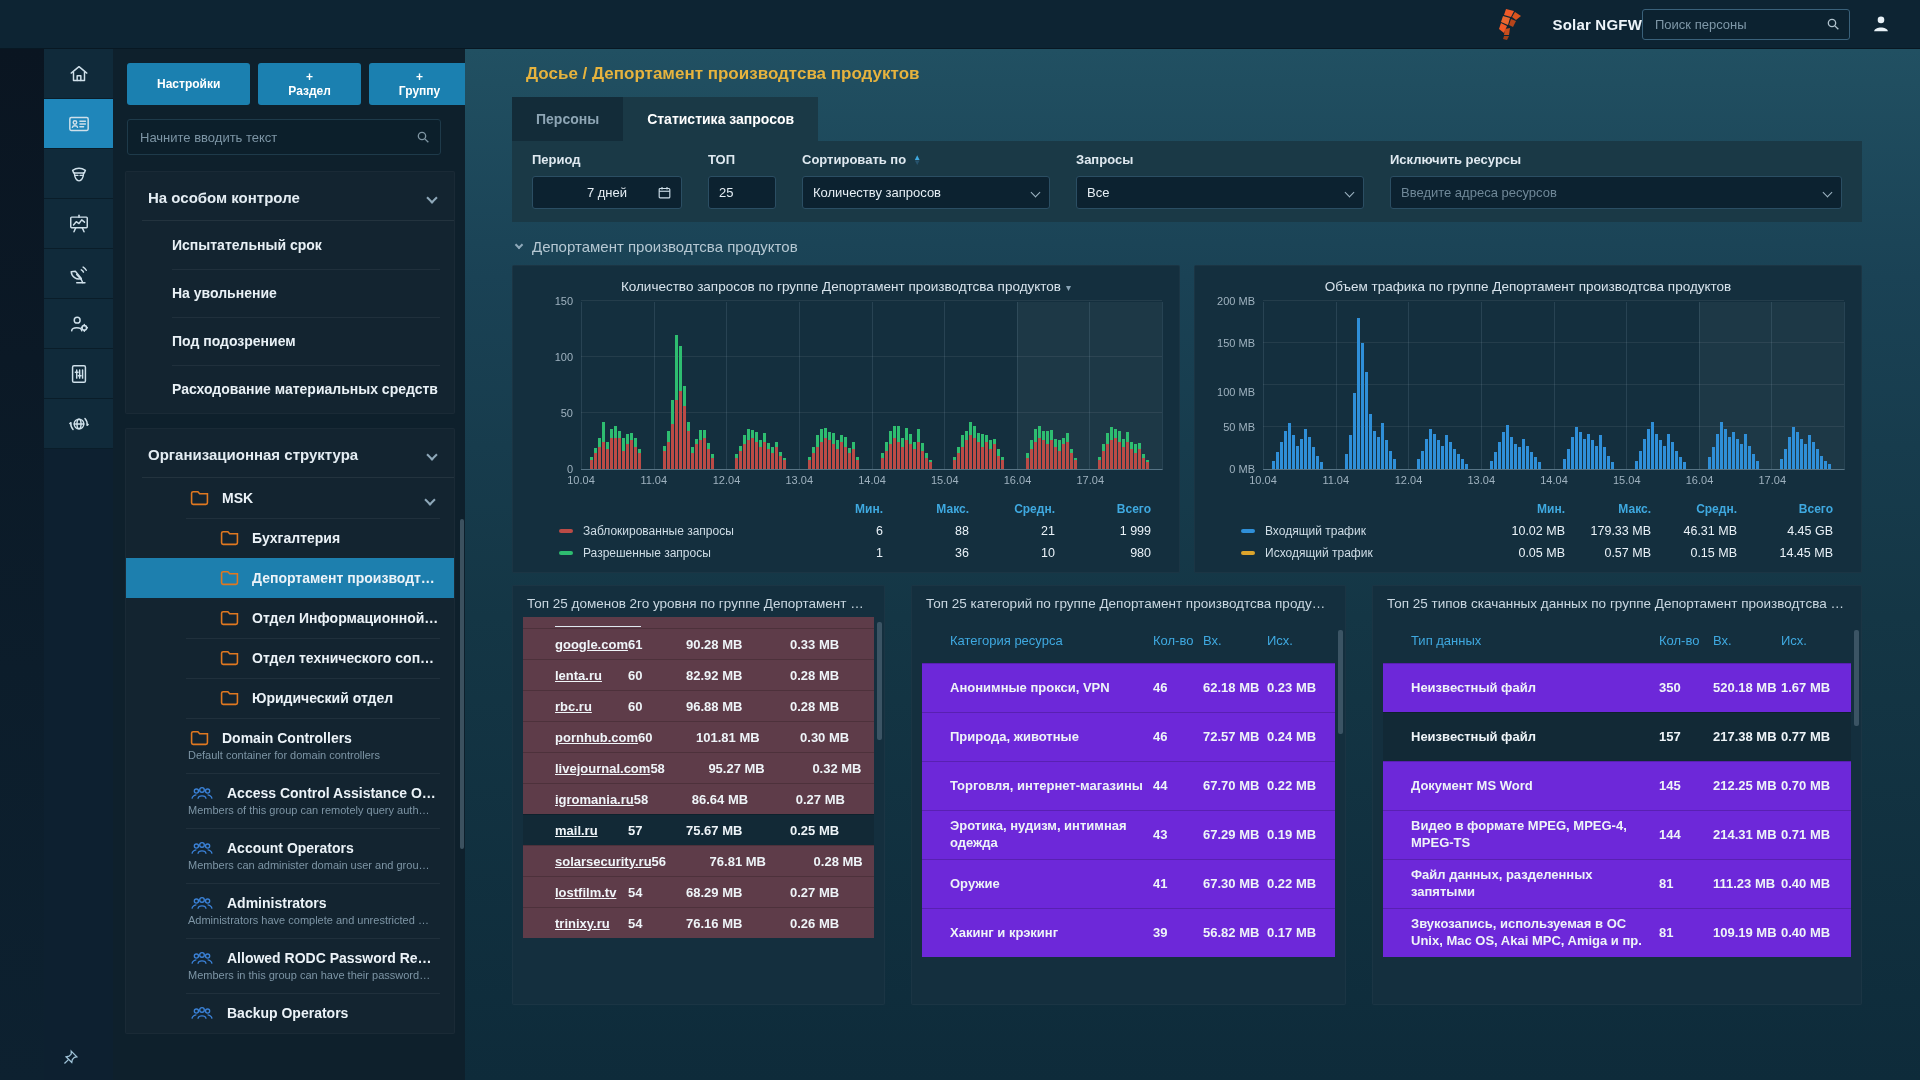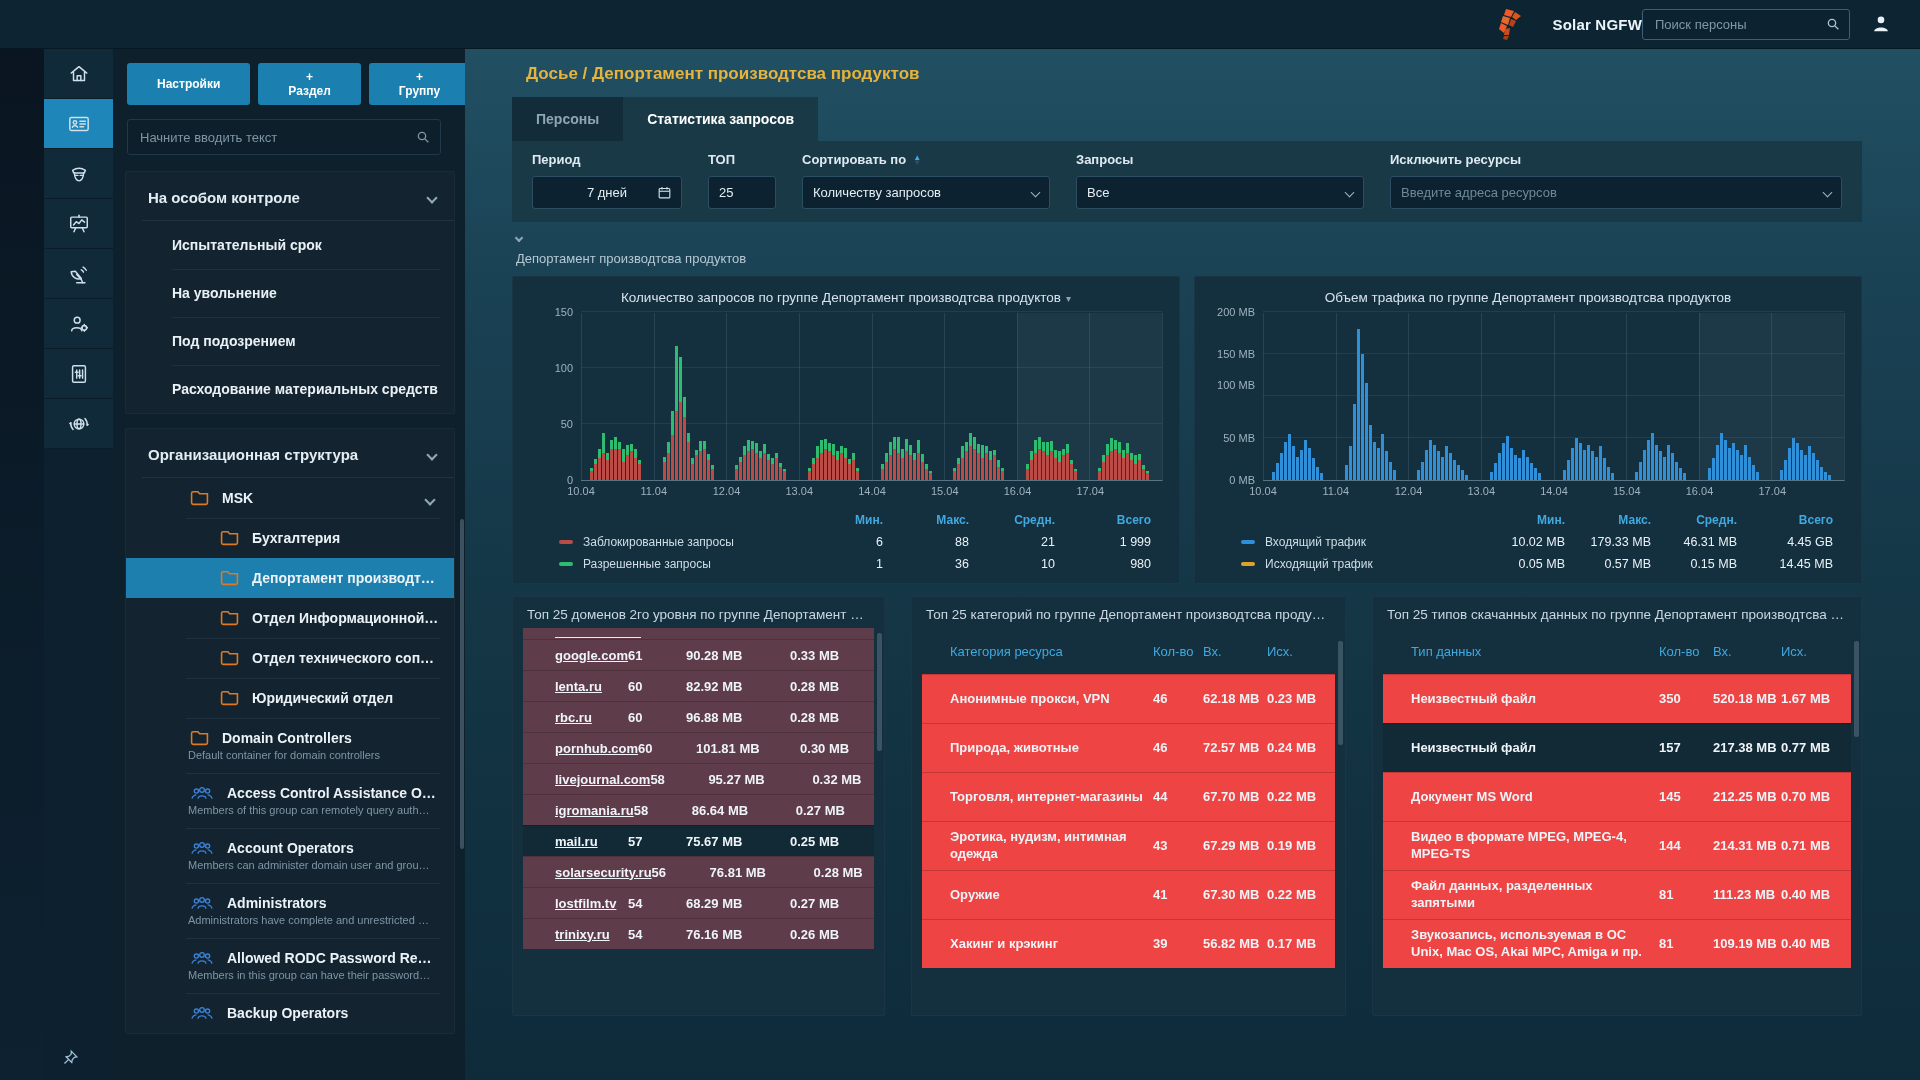--- a/index.html
+++ b/index.html
@@ -84,22 +84,22 @@
   .control { height:33px; background:#0c2230; border:1px solid #2b4e63; border-radius:3px;
     display:flex; align-items:center; color:#e6eef4; font-size:13px; padding:0 10px;
     cursor:pointer; position:relative; }
   .control input { background:transparent; border:none; outline:none; color:#e6eef4;
     font-size:13px; width:100%; font-family:inherit; }
   .control input::placeholder { color:#6f8898; }
   .ctrl-chev { width:7px; height:7px; border-right:1.5px solid #9fb6c4;
     border-bottom:1.5px solid #9fb6c4; transform:rotate(45deg); margin-left:auto; }
   .sort-arrows { display:inline-flex; flex-direction:column; line-height:5px; font-size:8px; }
   .sort-arrows .up { color:#3fa9e0; } .sort-arrows .dn { color:#27536d; }
-  .group-header { display:flex; align-items:flex-start; gap:10px; color:#b6c8d3; font-size:13px;
-    margin:16px 0 10px 4px; cursor:pointer;flex-direction:column; }
+  .group-header { display:flex; align-items:center; gap:10px; color:#b6c8d3; font-size:15px;
+    margin:16px 0 10px 4px; cursor:pointer; }
   .group-header .chev { width:6px; height:6px; border-color:#8fa9ba; margin-top:-3px; }
 
   
   .panel { background:#142f3e; border:1px solid rgba(255,255,255,.03); border-radius:2px; }
   .charts-row { display:flex; gap:14px; }
   .chart-panel { flex:1; height:308px; padding:0 16px; position:relative; }
   .chart-title { text-align:center; color:#d7e3ec; font-size:13.5px; margin:13px 0 8px 0; }
   .chart-title .caret { color:#8aa4b5; font-size:10px; margin-left:5px; cursor:pointer; }
   .plot-zone { display:flex; }
   .ycol { width:52px; position:relative; height:168px; }
@@ -135,21 +135,21 @@
   .partial-row { height:11px; background:#5e3c49; overflow:hidden; }
   .partial-row i { display:block; width:86px; height:1px; background:#dfe9f0; margin:9px 0 0 32px; }
   .d-row { display:grid; grid-template-columns:1fr 58px 104px 84px; align-items:center;
     height:31px; padding-left:32px; background:#5e3c49; border-top:1px solid rgba(0,0,0,.18);
     color:#eef4f8; font-size:13px; font-weight:700; }
   .d-row.plain { background:#122936; }
   .d-row a { color:#f0f5f9; text-decoration:underline; cursor:pointer; }
   .s-head { display:grid; align-items:center; min-height:46px; padding:6px 10px 6px 28px;
     color:#3fa9e0; font-size:13px; }
   .s-row { display:grid; align-items:center; min-height:49px; padding:5px 10px 5px 28px;
-    background:#ef4444; border-top:1px solid rgba(0,0,0,.18); color:#eef4f8; font-size:13px;
+    background:#6d28d9; border-top:1px solid rgba(0,0,0,.18); color:#eef4f8; font-size:13px;
     font-weight:700; line-height:1.3; }
   .s-row.plain { background:#122936; }
   .grid-cat { grid-template-columns:1fr 50px 64px 58px; }
   .grid-typ { grid-template-columns:1fr 54px 68px 60px; }
   .vthumb { position:absolute; right:2px; width:5px; background:rgba(200,220,235,.22);
     border-radius:2px; }
   svg { display:block; }
 </style>
 </head>
 <body>
@@ -1038,21 +1038,21 @@
               <span>980</span>
             </div>
           </div>
         </section>
       <section class="panel chart-panel" id="chartTraffic">
           <div class="chart-title">Объем трафика по группе Депортамент производтсва продуктов</div>
           <div class="plot-zone">
             <div class="ycol">
               <span style="bottom: -5px;">0 MB</span>
               <span style="bottom: 37px;">50 MB</span>
-              <span style="bottom: 90px;">100 MB</span>
+              <span style="bottom: 72px;">100 MB</span>
               <span style="bottom: 121px;">150 MB</span>
               <span style="bottom: 163px;">200 MB</span>
             </div>
             <div class="plot">
               <div class="hgrid" style="bottom: 42px;"></div>
               <div class="hgrid" style="bottom: 84px;"></div>
               <div class="hgrid" style="bottom: 126px;"></div>
               <div class="hgrid" style="bottom: 168px;"></div>
               <div class="days">
                 <div class="day">

